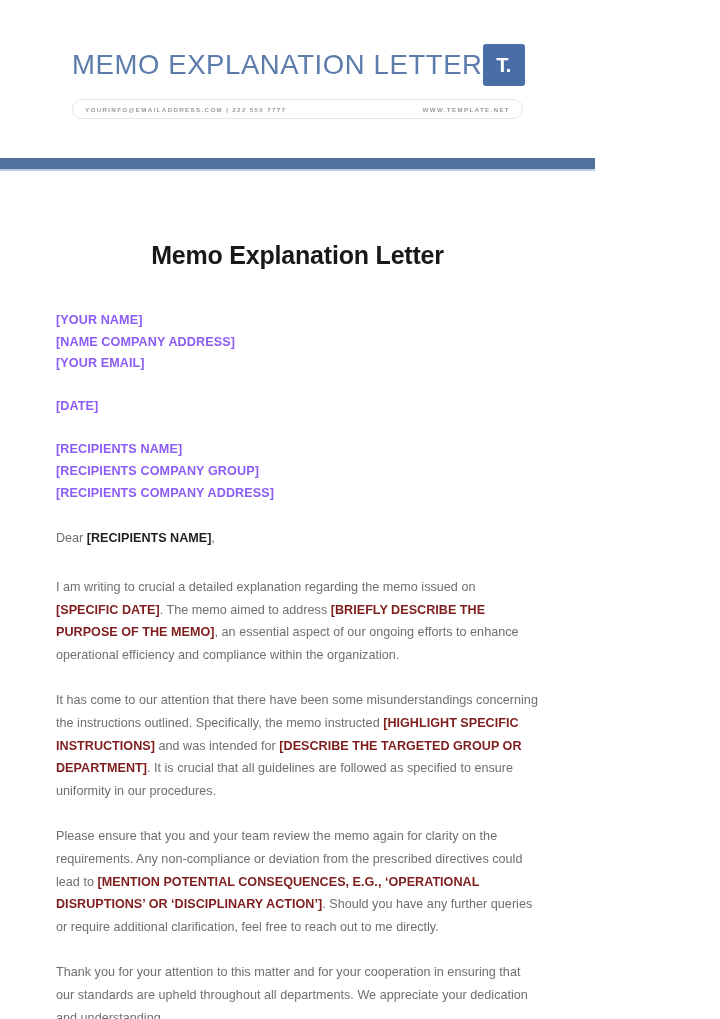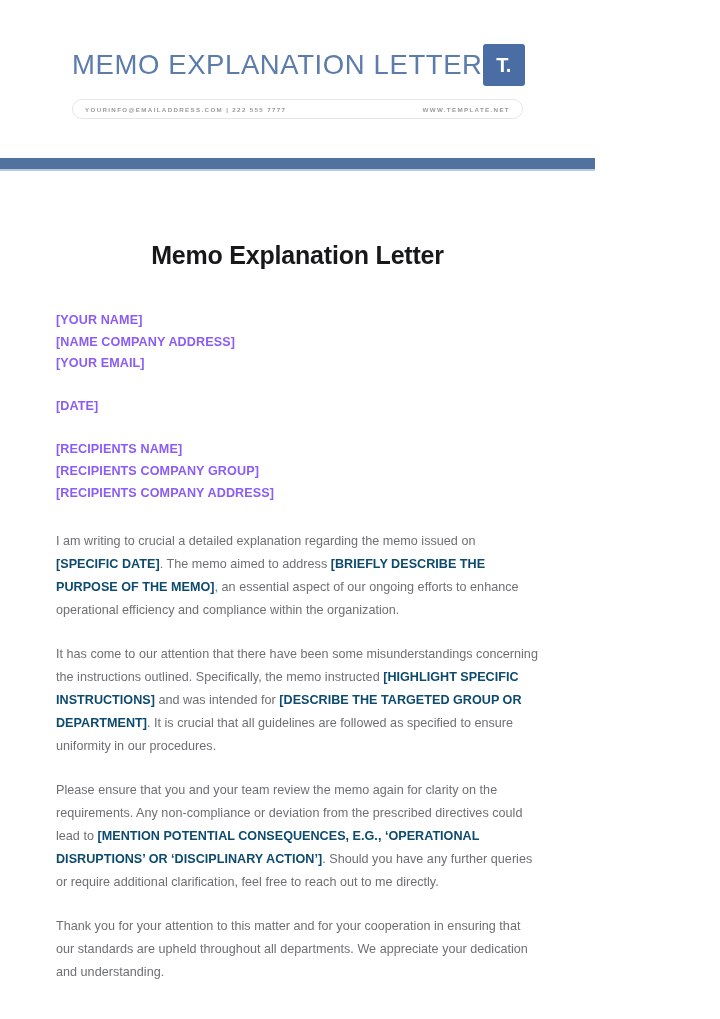--- a/index.html
+++ b/index.html
@@ -138,21 +138,21 @@
 
   p.para {
     margin: 22px 0 0 0;
     font-size: 12.6px;
     line-height: 22.8px;
     color: #6d6f72;
     text-align: left;
     letter-spacing: 0.02px;
   }
   p.para b {
-    color: #0c4a6e;
+    color: #7f1d1d;
     font-weight: 700;
   }
   p.para.first { margin-top: 26px; }
 </style>
 </head>
 <body>
 
 <div class="page">
 
   <div class="letterhead">
@@ -184,20 +184,21 @@
     <div class="block addr-block-date">
       <div class="addr-line">[DATE]</div>
     </div>
 
     <div class="block addr-block-recipient">
       <div class="addr-line">[RECIPIENTS NAME]</div>
       <div class="addr-line">[RECIPIENTS COMPANY GROUP]</div>
       <div class="addr-line">[RECIPIENTS COMPANY ADDRESS]</div>
     </div>
 
+    <div class="salutation"><span>Dear </span><b>[RECIPIENTS NAME]</b><span>,</span></div>
 
     <div id="paragraphs">
         <p class="para first"><span>I am writing to crucial a detailed explanation regarding the memo issued on </span><b>[SPECIFIC DATE]</b><span>. The memo aimed to address </span><b>[BRIEFLY DESCRIBE THE PURPOSE OF THE MEMO]</b><span>, an essential aspect of our ongoing efforts to enhance operational efficiency and compliance within the organization.</span></p>
         <p class="para"><span>It has come to our attention that there have been some misunderstandings concerning the instructions outlined. Specifically, the memo instructed </span><b>[HIGHLIGHT SPECIFIC INSTRUCTIONS]</b><span> and was intended for </span><b>[DESCRIBE THE TARGETED GROUP OR DEPARTMENT]</b><span>. It is crucial that all guidelines are followed as specified to ensure uniformity in our procedures.</span></p>
         <p class="para"><span>Please ensure that you and your team review the memo again for clarity on the requirements. Any non-compliance or deviation from the prescribed directives could lead to </span><b>[MENTION POTENTIAL CONSEQUENCES, E.G., ‘OPERATIONAL DISRUPTIONS’ OR ‘DISCIPLINARY ACTION’]</b><span>. Should you have any further queries or require additional clarification, feel free to reach out to me directly.</span></p>
         <p class="para"><span>Thank you for your attention to this matter and for your cooperation in ensuring that our standards are upheld throughout all departments. We appreciate your dedication and understanding.</span></p>
       </div>
 
   </div>
 </div>

